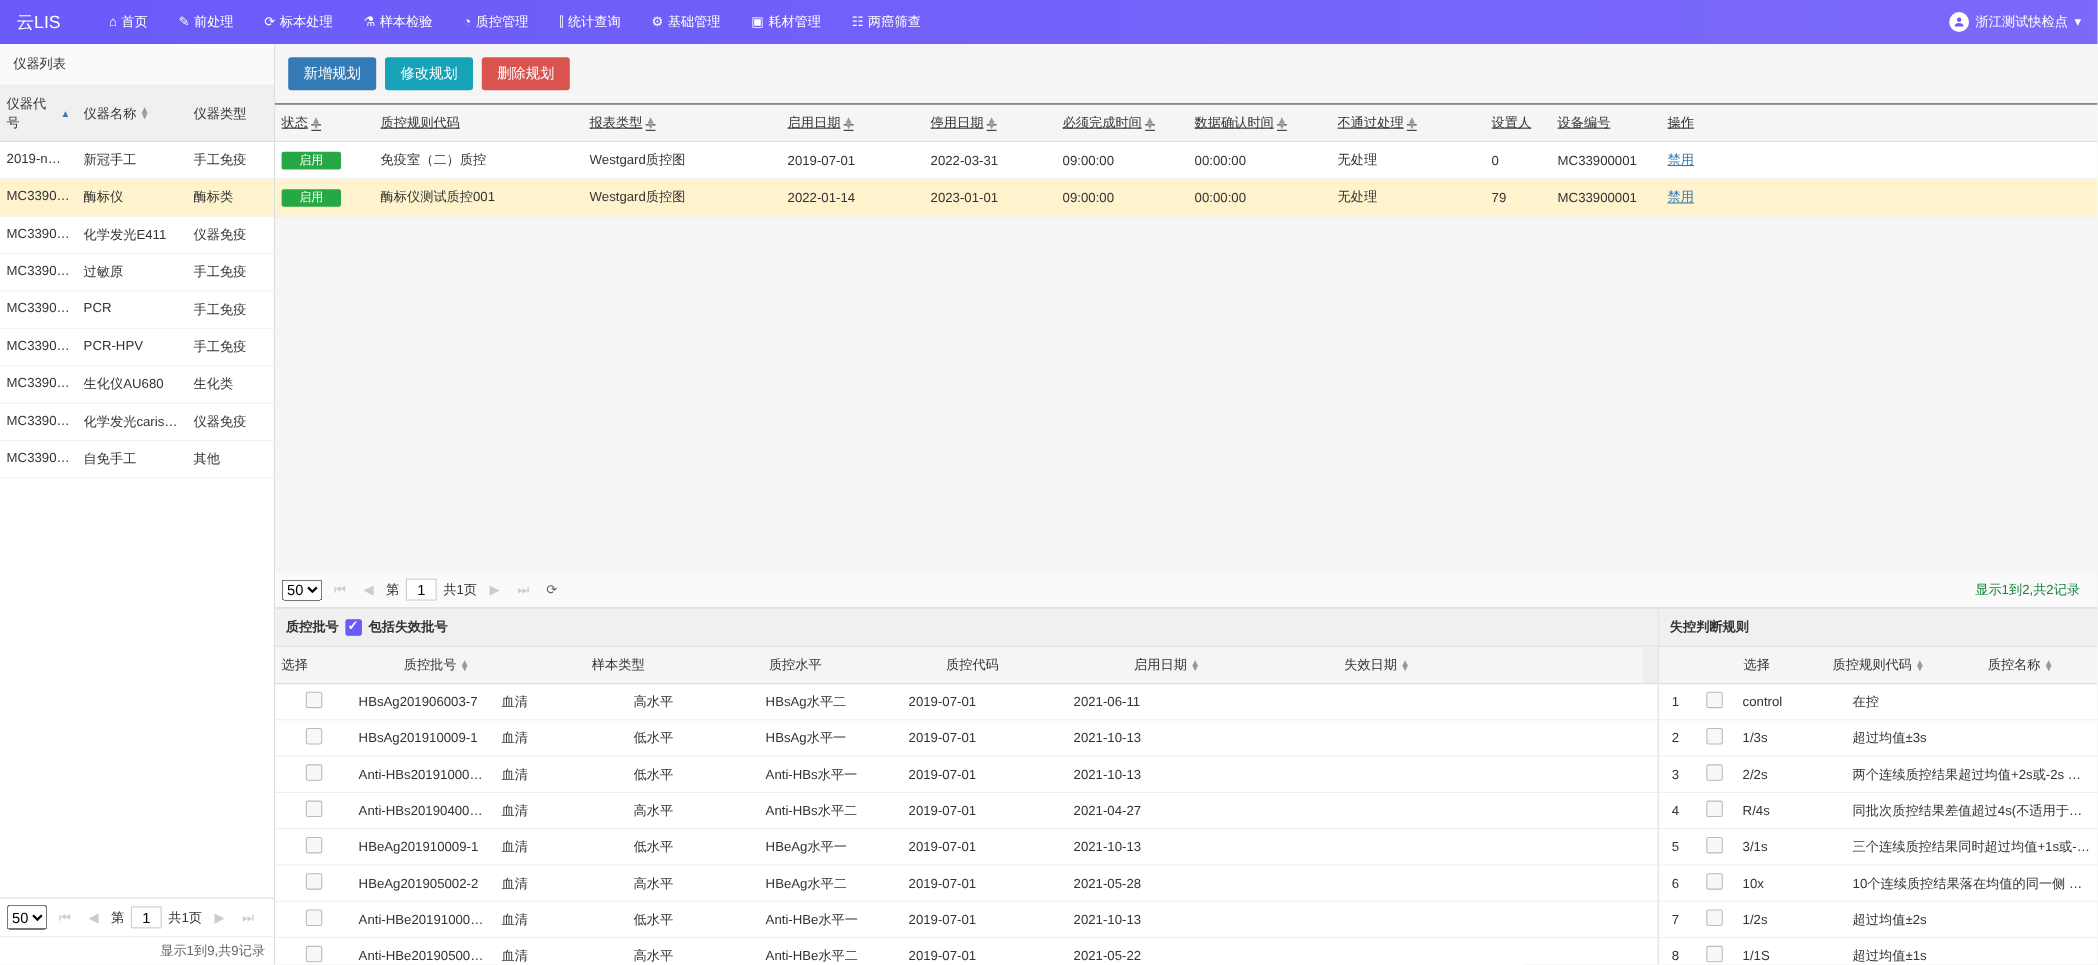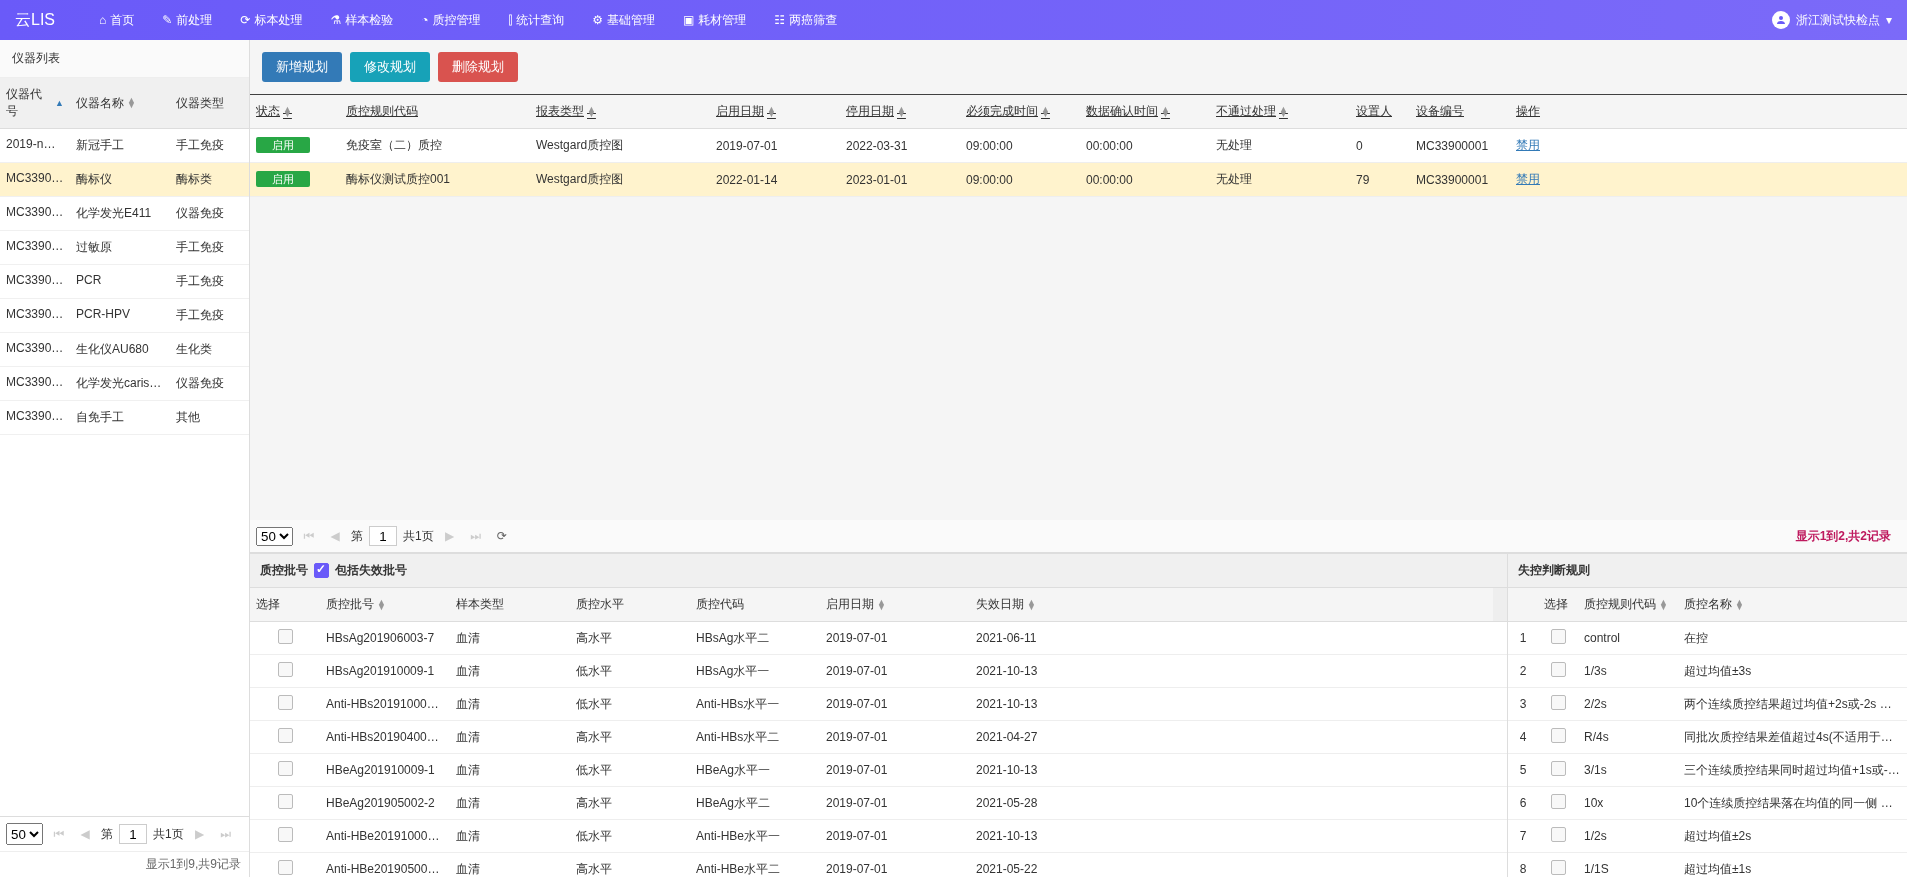--- a/index.html
+++ b/index.html
@@ -42,23 +42,23 @@
 .grid-row.sel { background:#fff3cd; }
 .gc { padding:8px 6px; overflow:hidden; text-overflow:ellipsis; white-space:nowrap; }
 .badge-on { background:#28a745; color:#fff; padding:2px 16px; border-radius:2px; font-size:11px; }
 .link { color:#337ab7; text-decoration:underline; cursor:pointer; }
 .sort { font-size:9px; color:#999; display:inline-flex; flex-direction:column; line-height:5px; }
 .sort.up .su { color:#337ab7; }
 .bottom { display:flex; flex:1; overflow:hidden; border-top:1px solid #ddd; }
 .bot-left { flex:1; display:flex; flex-direction:column; background:#fff; overflow:hidden; }
 .bot-right { width:400px; display:flex; flex-direction:column; background:#fff; border-left:1px solid #ddd; overflow:hidden; }
 .bot-pager { padding:6px; display:flex; align-items:center; gap:6px; border-bottom:1px solid #ddd; background:#fafafa; }
-.bot-status { margin-left:auto; color:#be185d; padding-right:10px;font-weight:bold; }
+.bot-status { margin-left:auto; color:#15803d; padding-right:10px; }
 .bot-title { padding:8px 10px; background:#f0f0f0; border-bottom:1px solid #ddd; display:flex; align-items:center; gap:6px; font-weight:bold; }
-.bt-head { display:flex; background:#f5f5f5; border-bottom:1px solid #ddd; }
+.bt-head { display:flex; background:#f5f5f5; border-bottom:1px solid #ddd;gap:41px; }
 .bh { padding:8px 6px; display:flex; align-items:center; gap:3px; }
 .bt-body { flex:1; overflow:auto; }
 .bt-row { display:flex; border-bottom:1px solid #eee; align-items:center; }
 .bc { padding:7px 6px; overflow:hidden; text-overflow:ellipsis; white-space:nowrap; }
 .chk { width:15px; height:15px; border:1px solid #bbb; border-radius:2px; background:#f8f8f8; display:inline-block; cursor:pointer; }
 .chk.on { background:#6a5af9; border-color:#6a5af9; position:relative; }
 .chk.on::after { content:"✓"; color:#fff; position:absolute; top:-2px; left:1px; font-size:12px; }
 .p-status{width:90px}.p-name{width:190px}.p-type{width:180px}.p-sdate{width:130px}.p-edate{width:120px}.p-must{width:120px}.p-confirm{width:130px}.p-proc{width:140px}.p-setby{width:60px;text-align:left}.p-dev{width:100px}.p-op{width:50px}
 .l-sel{width:70px;text-align:center}.l-lot{width:130px}.l-stype{width:120px}.l-level{width:120px}.l-code{width:130px}.l-sdate{width:150px}.l-edate{flex:1}
 .r-idx{width:30px;text-align:center}.r-sel{width:40px;text-align:center}.r-code{width:100px}.r-name{flex:1}

